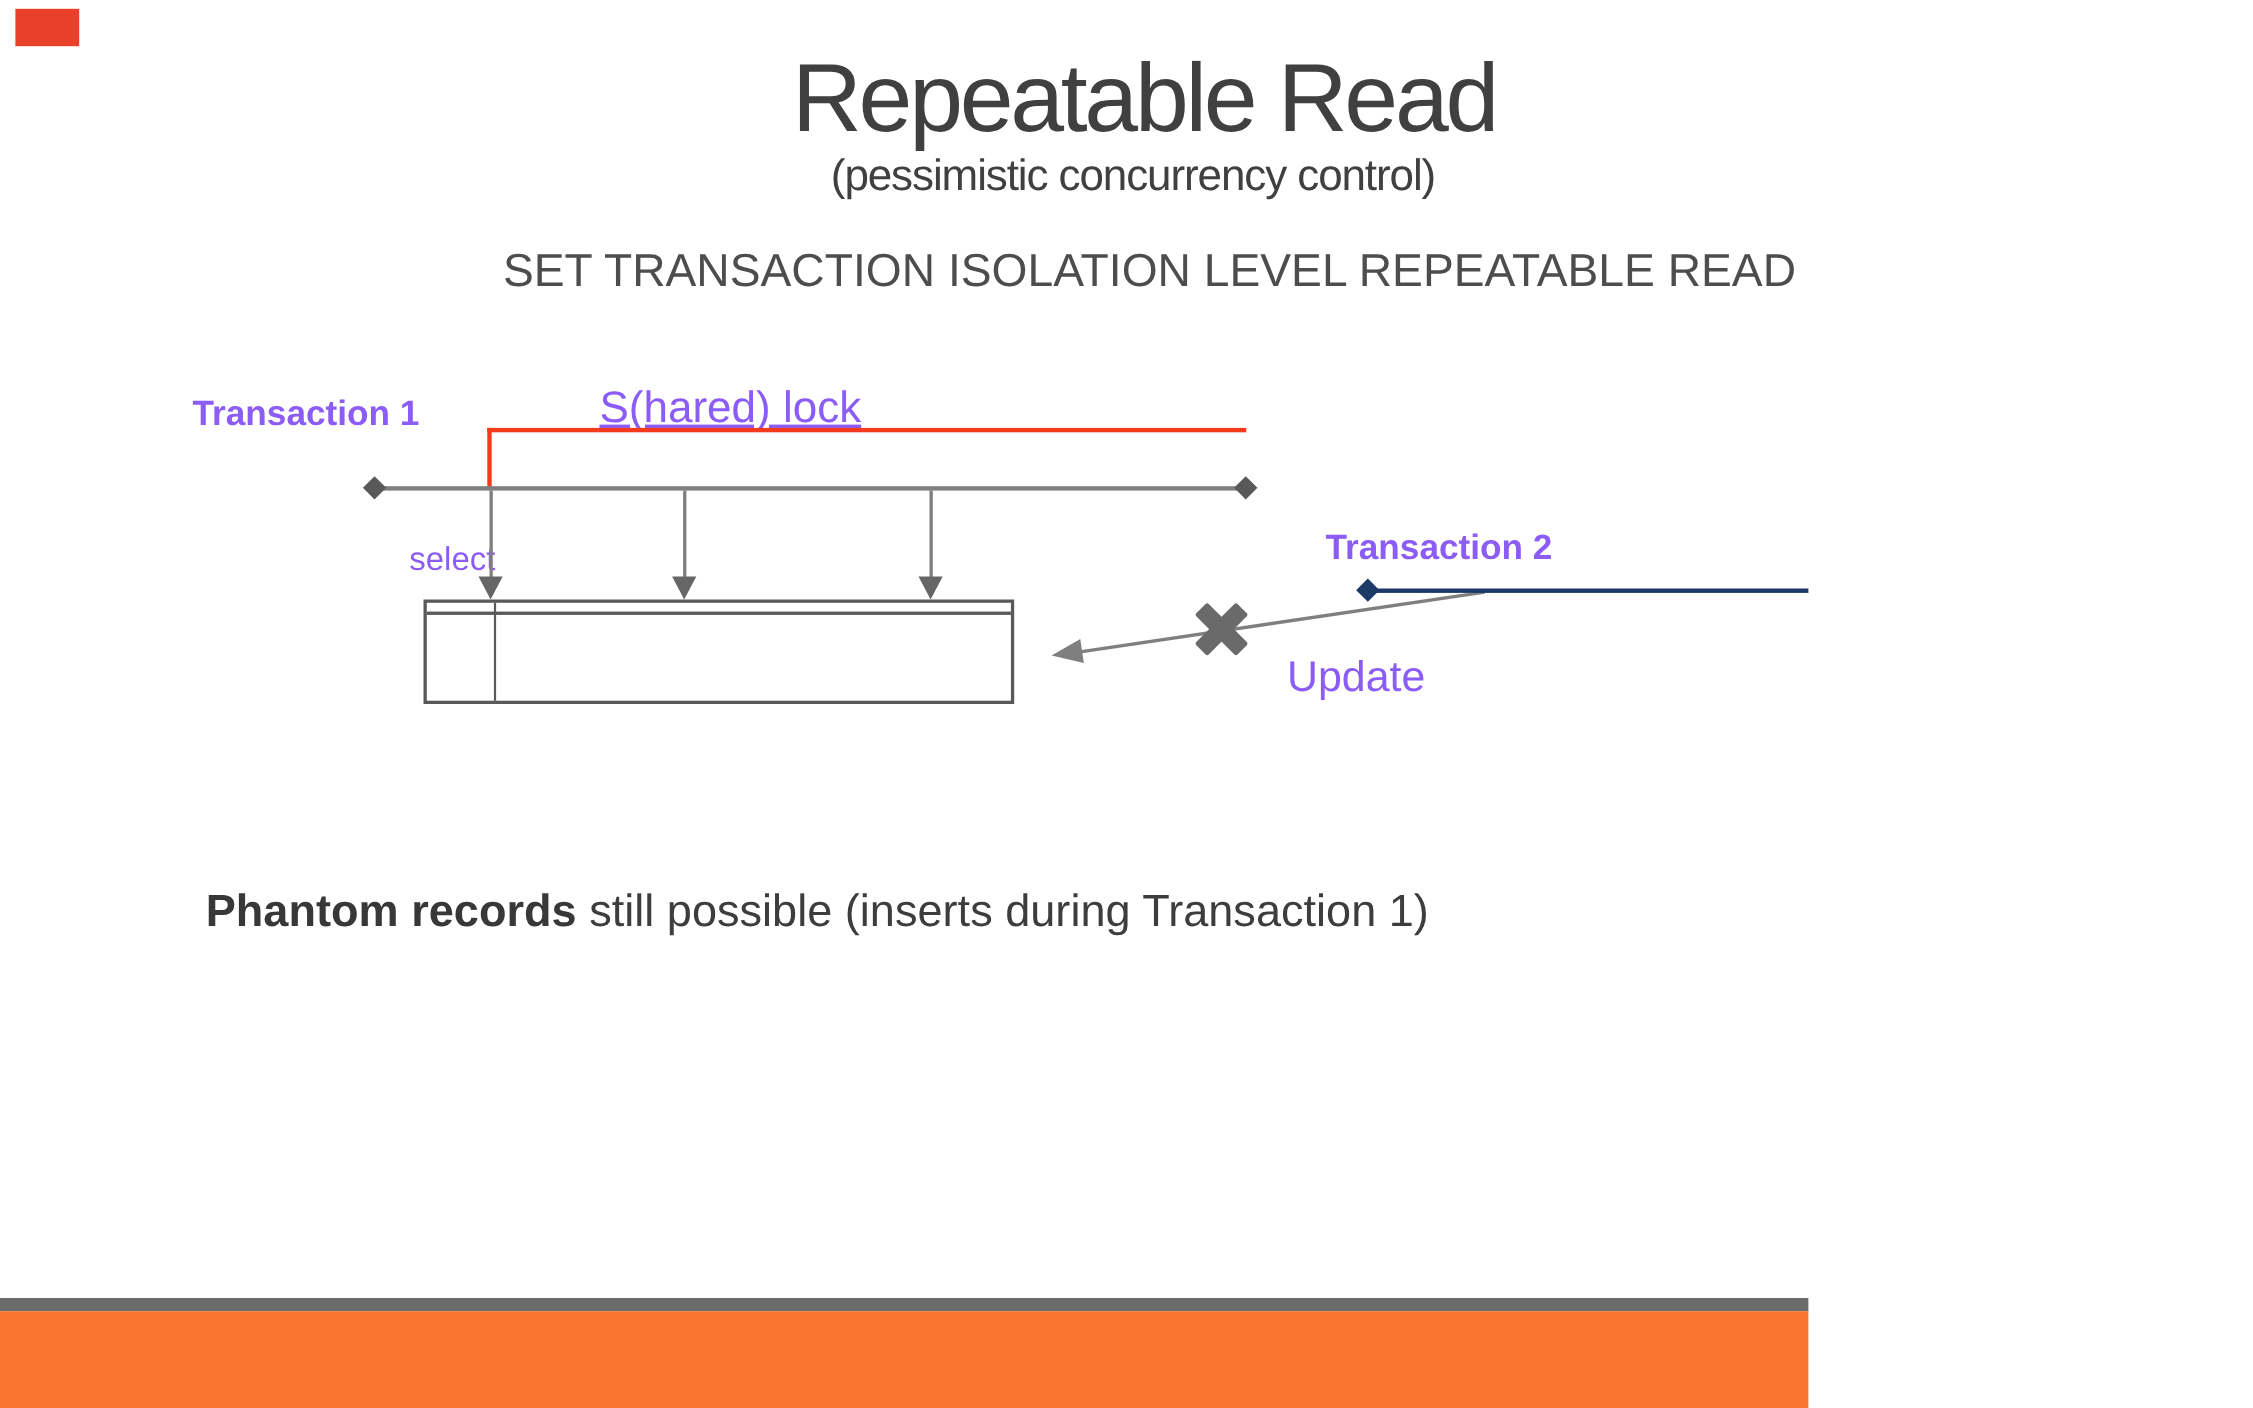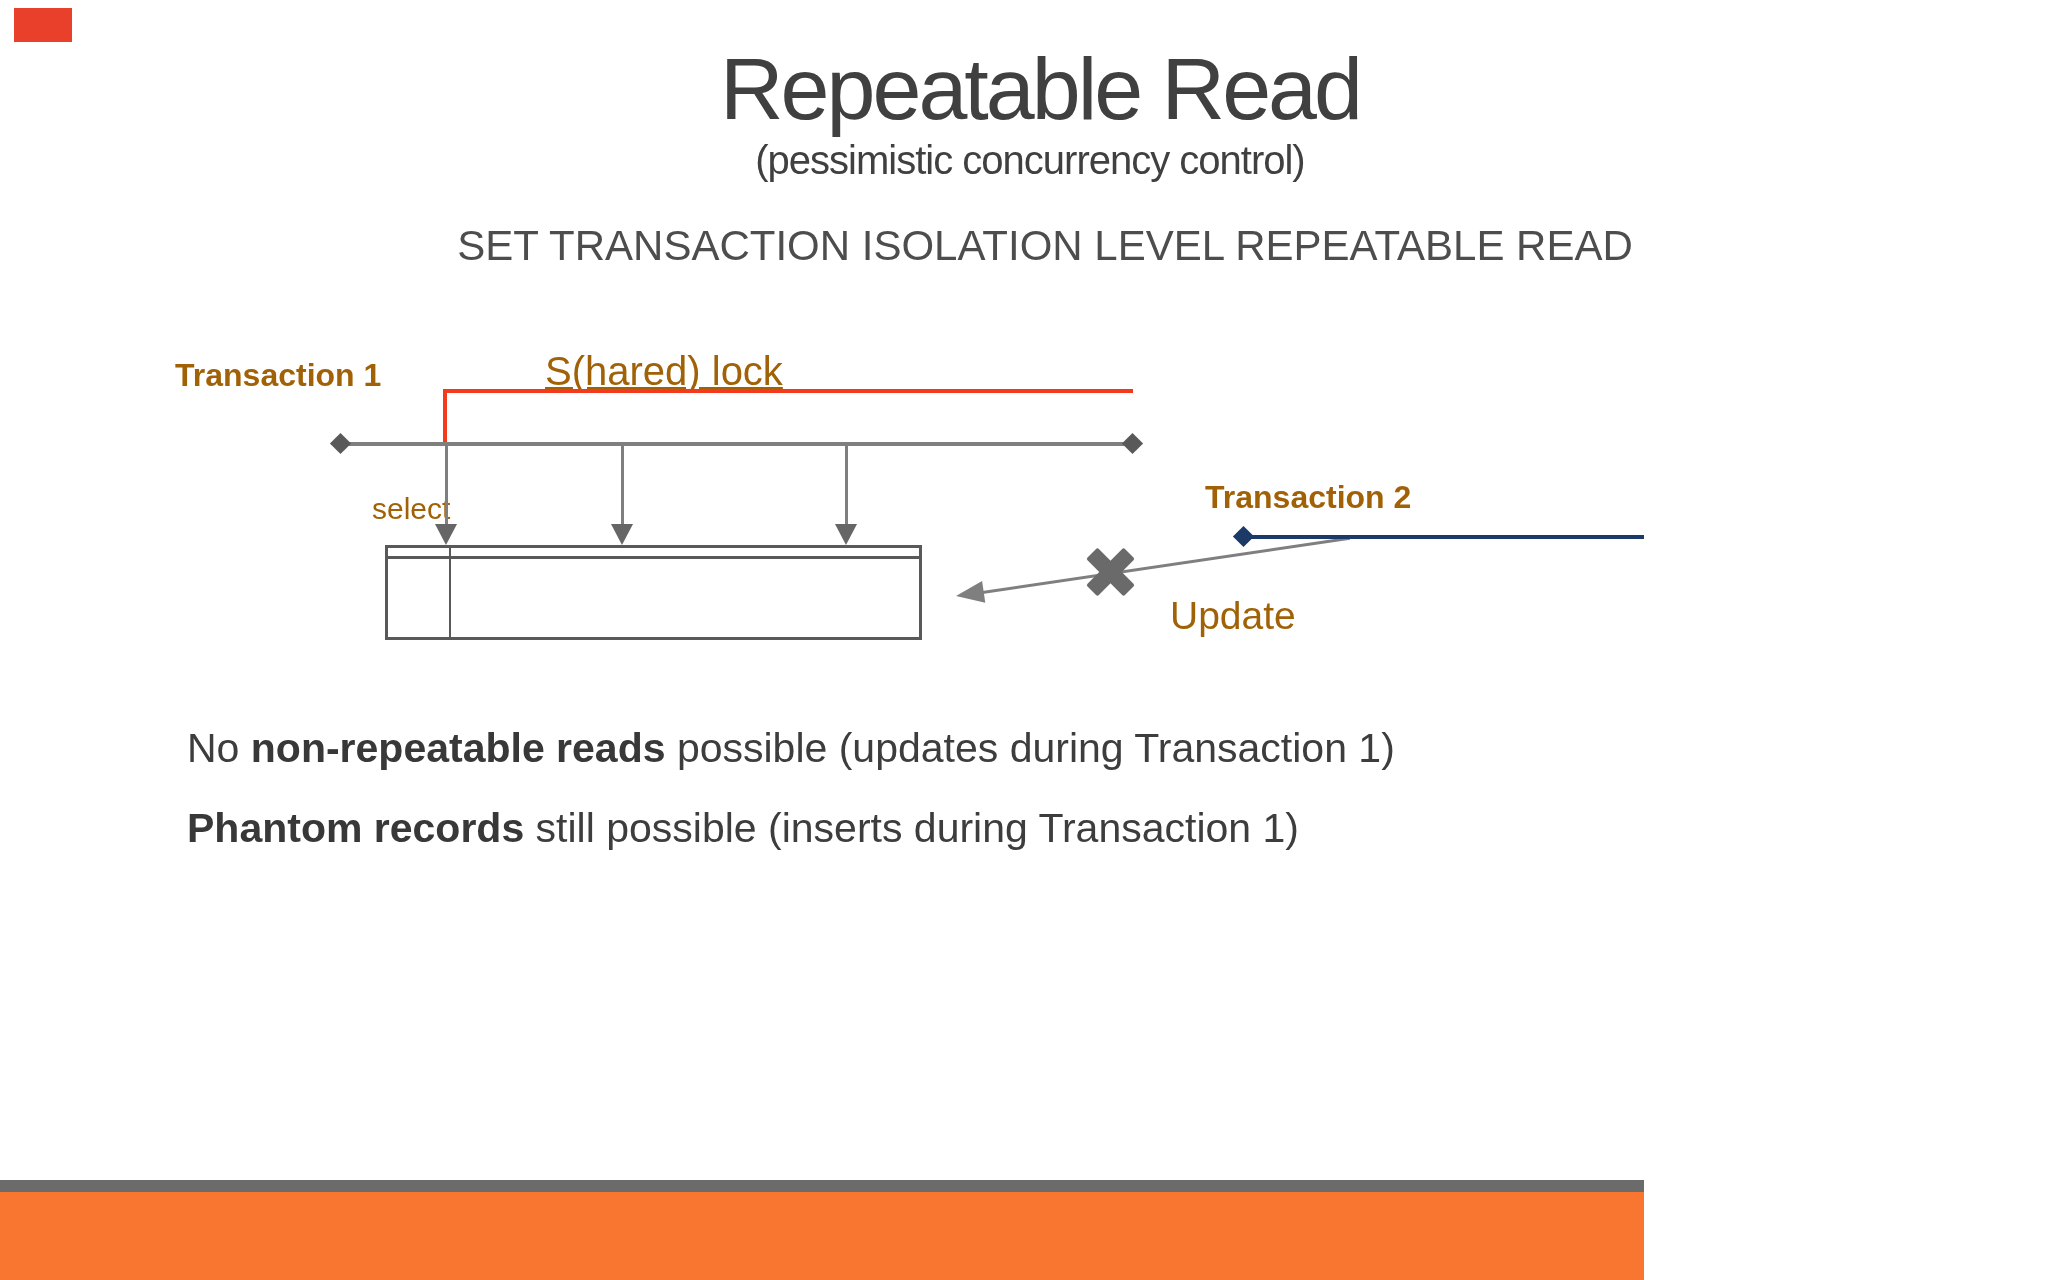--- a/index.html
+++ b/index.html
@@ -9,21 +9,21 @@
   
   .accent{position:absolute;left:14px;top:8px;width:58px;height:34px;background:#e8402a;}
   .title{position:absolute;left:0;top:38px;width:2080px;text-align:center;
          font-size:88px;font-weight:400;color:#404040;letter-spacing:-3px;}
   .subtitle{position:absolute;left:0;top:138px;width:2060px;text-align:center;
          font-size:40px;font-weight:400;color:#404040;letter-spacing:-1px;}
   .sql{position:absolute;left:0;top:222px;width:2090px;text-align:center;
          font-size:42px;font-weight:400;color:#4d4d4d;}
 
   
-  .lbl{position:absolute;color:#a16207;white-space:nowrap;}
+  .lbl{position:absolute;color:#8b5cf6;white-space:nowrap;}
   .t1{left:175px;top:357px;font-size:32px;font-weight:700;}
   .slock{left:545px;top:349px;font-size:40px;text-decoration:underline;}
   .select{left:356px;top:492px;font-size:30px;margin-left:16px;}
   .t2{left:1205px;top:479px;font-size:32px;font-weight:700;}
   .update{left:1170px;top:594px;font-size:39px;}
 
   
   .lock-h{position:absolute;left:443px;top:389px;width:690px;height:4px;background:#f33a1c;}
   .lock-v{position:absolute;left:443px;top:389px;width:4px;height:56px;background:#f33a1c;}
 
@@ -108,19 +108,18 @@
   </div>
   <div class="xbar x45"></div>
   <div class="xbar x135"></div>
   <div class="lbl update">Update</div>
 
   <div class="lbl t2">Transaction 2</div>
   <div class="tl2"></div>
   <div class="dia b1"></div>
   <div class="dia b2"></div>
 
-  <div class="note n1"><span>No </span><b>non-repeatable reads</b><span> possible (updates during Transaction 1)</span></div>
   <div class="note n2"><span></span><b>Phantom records</b><span> still possible (inserts during Transaction 1)</span></div>
 
   <div class="bar-gray"></div>
   <div class="bar-orange"></div>
 
 </div>
 
 </body></html>

